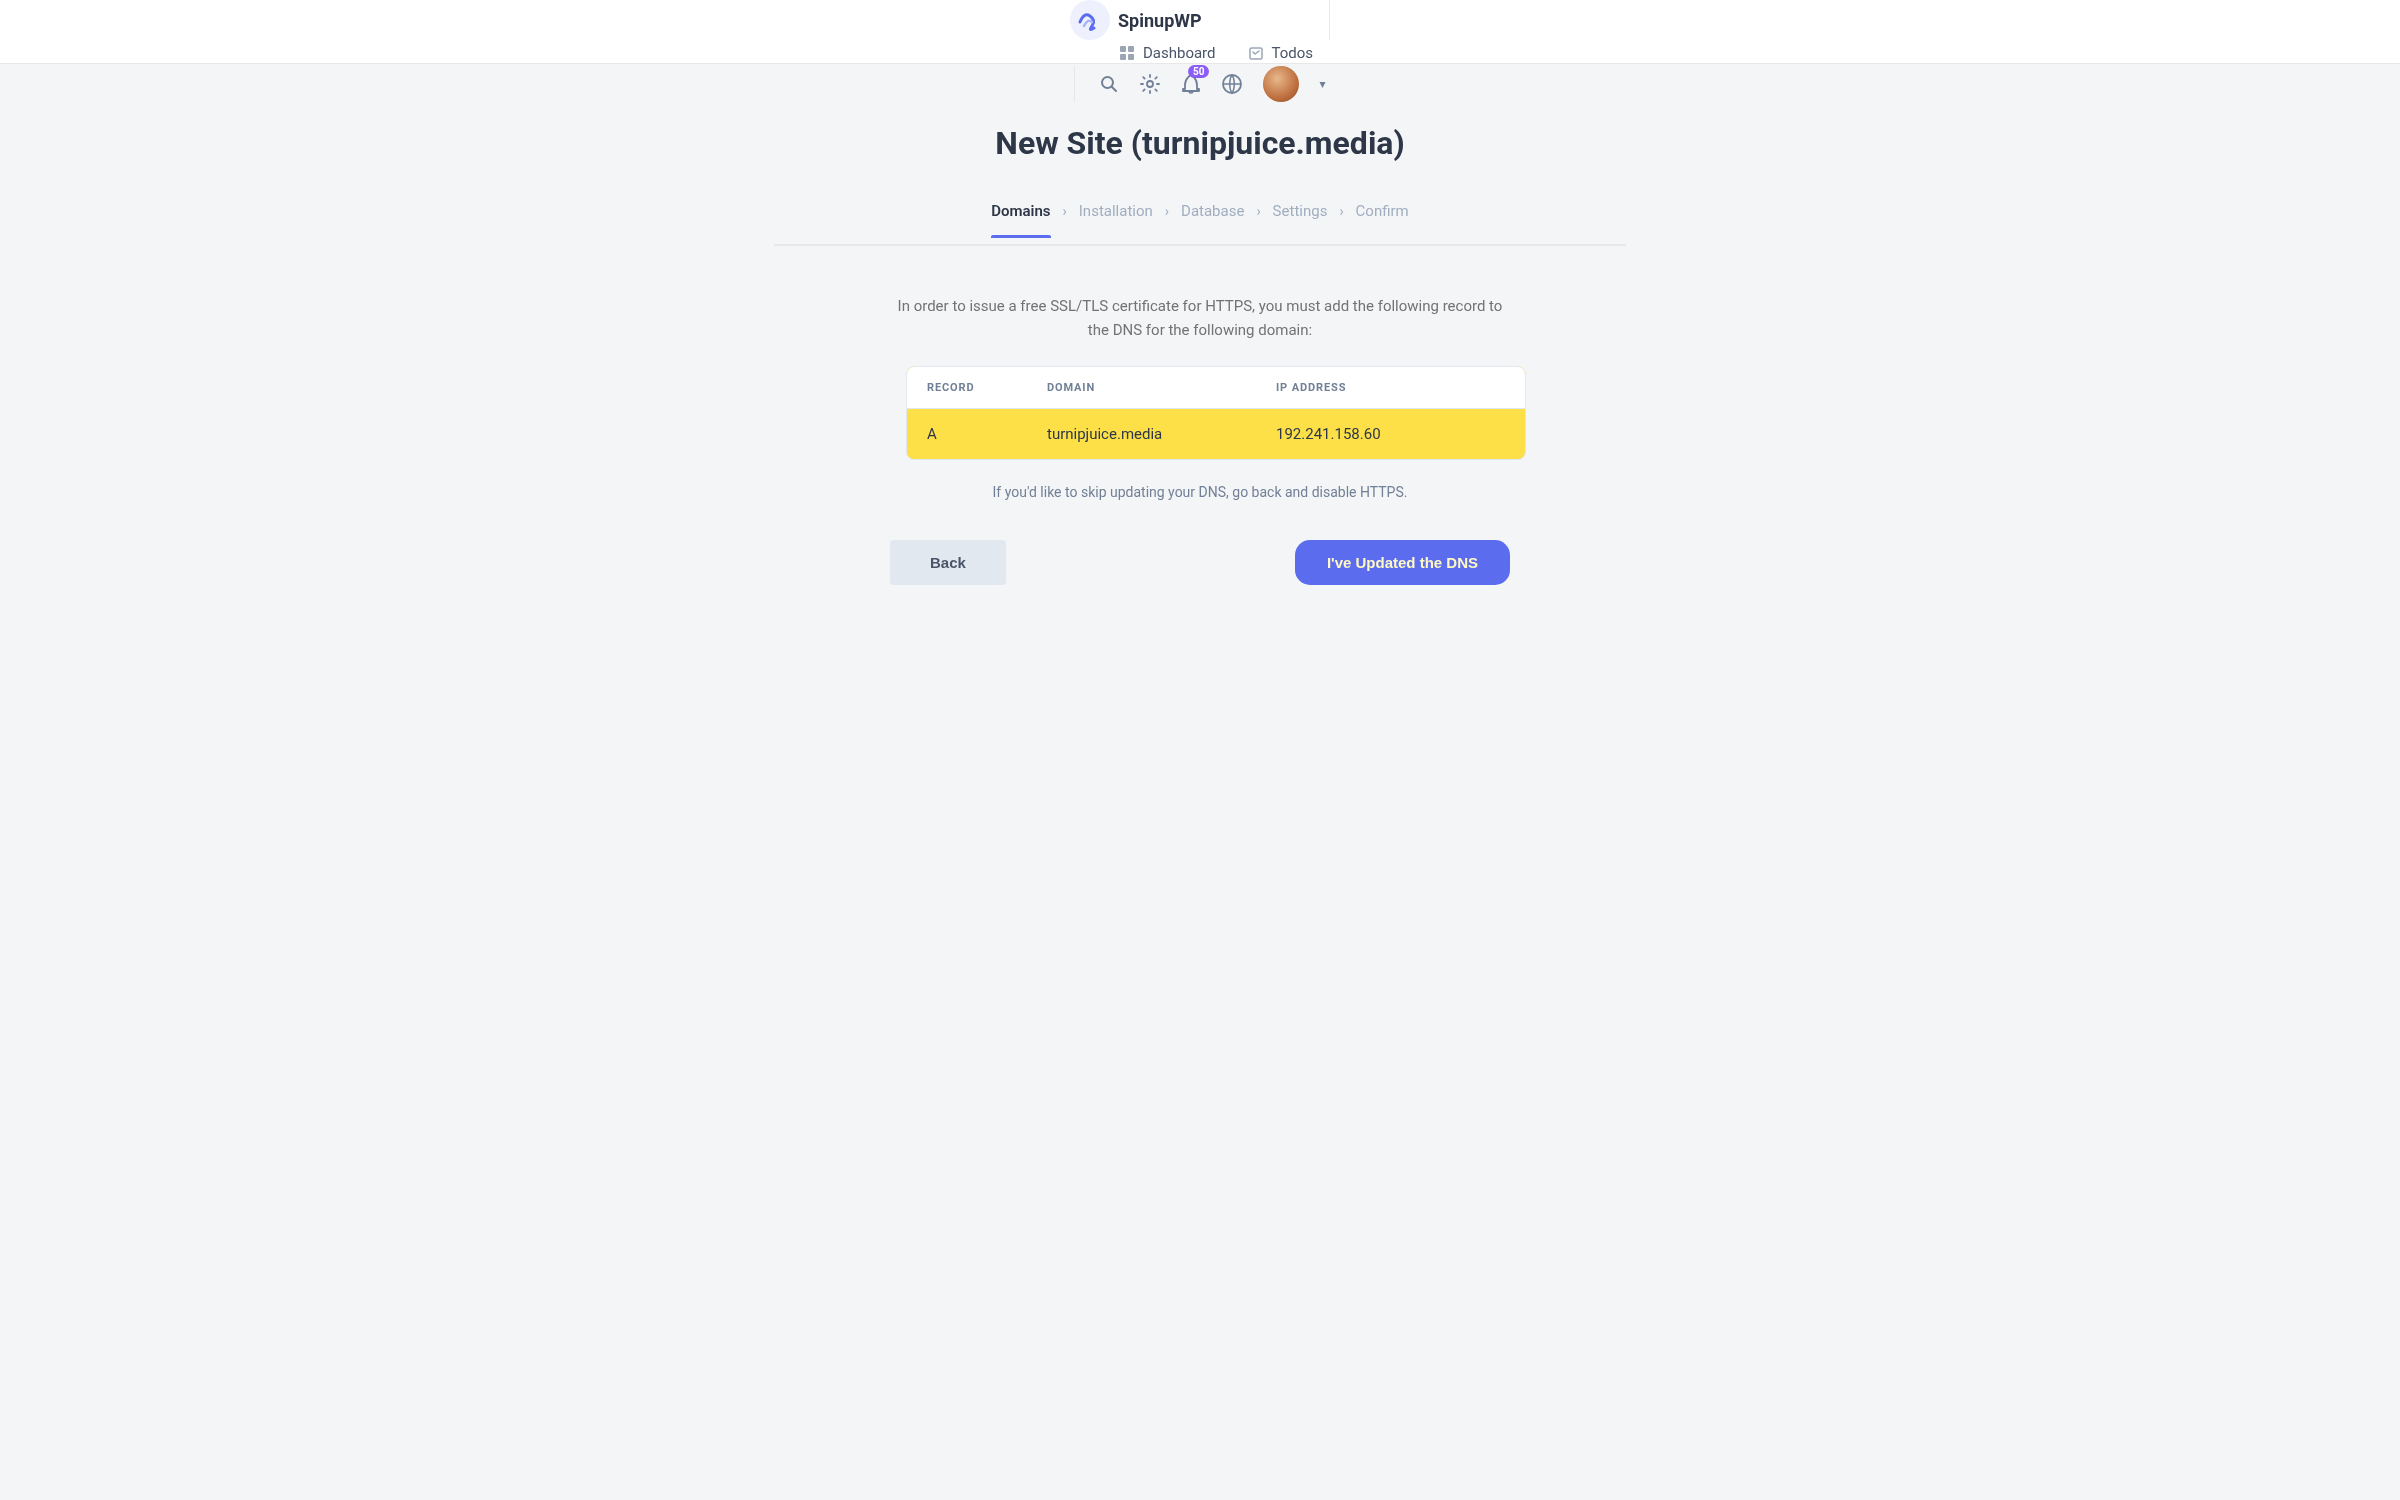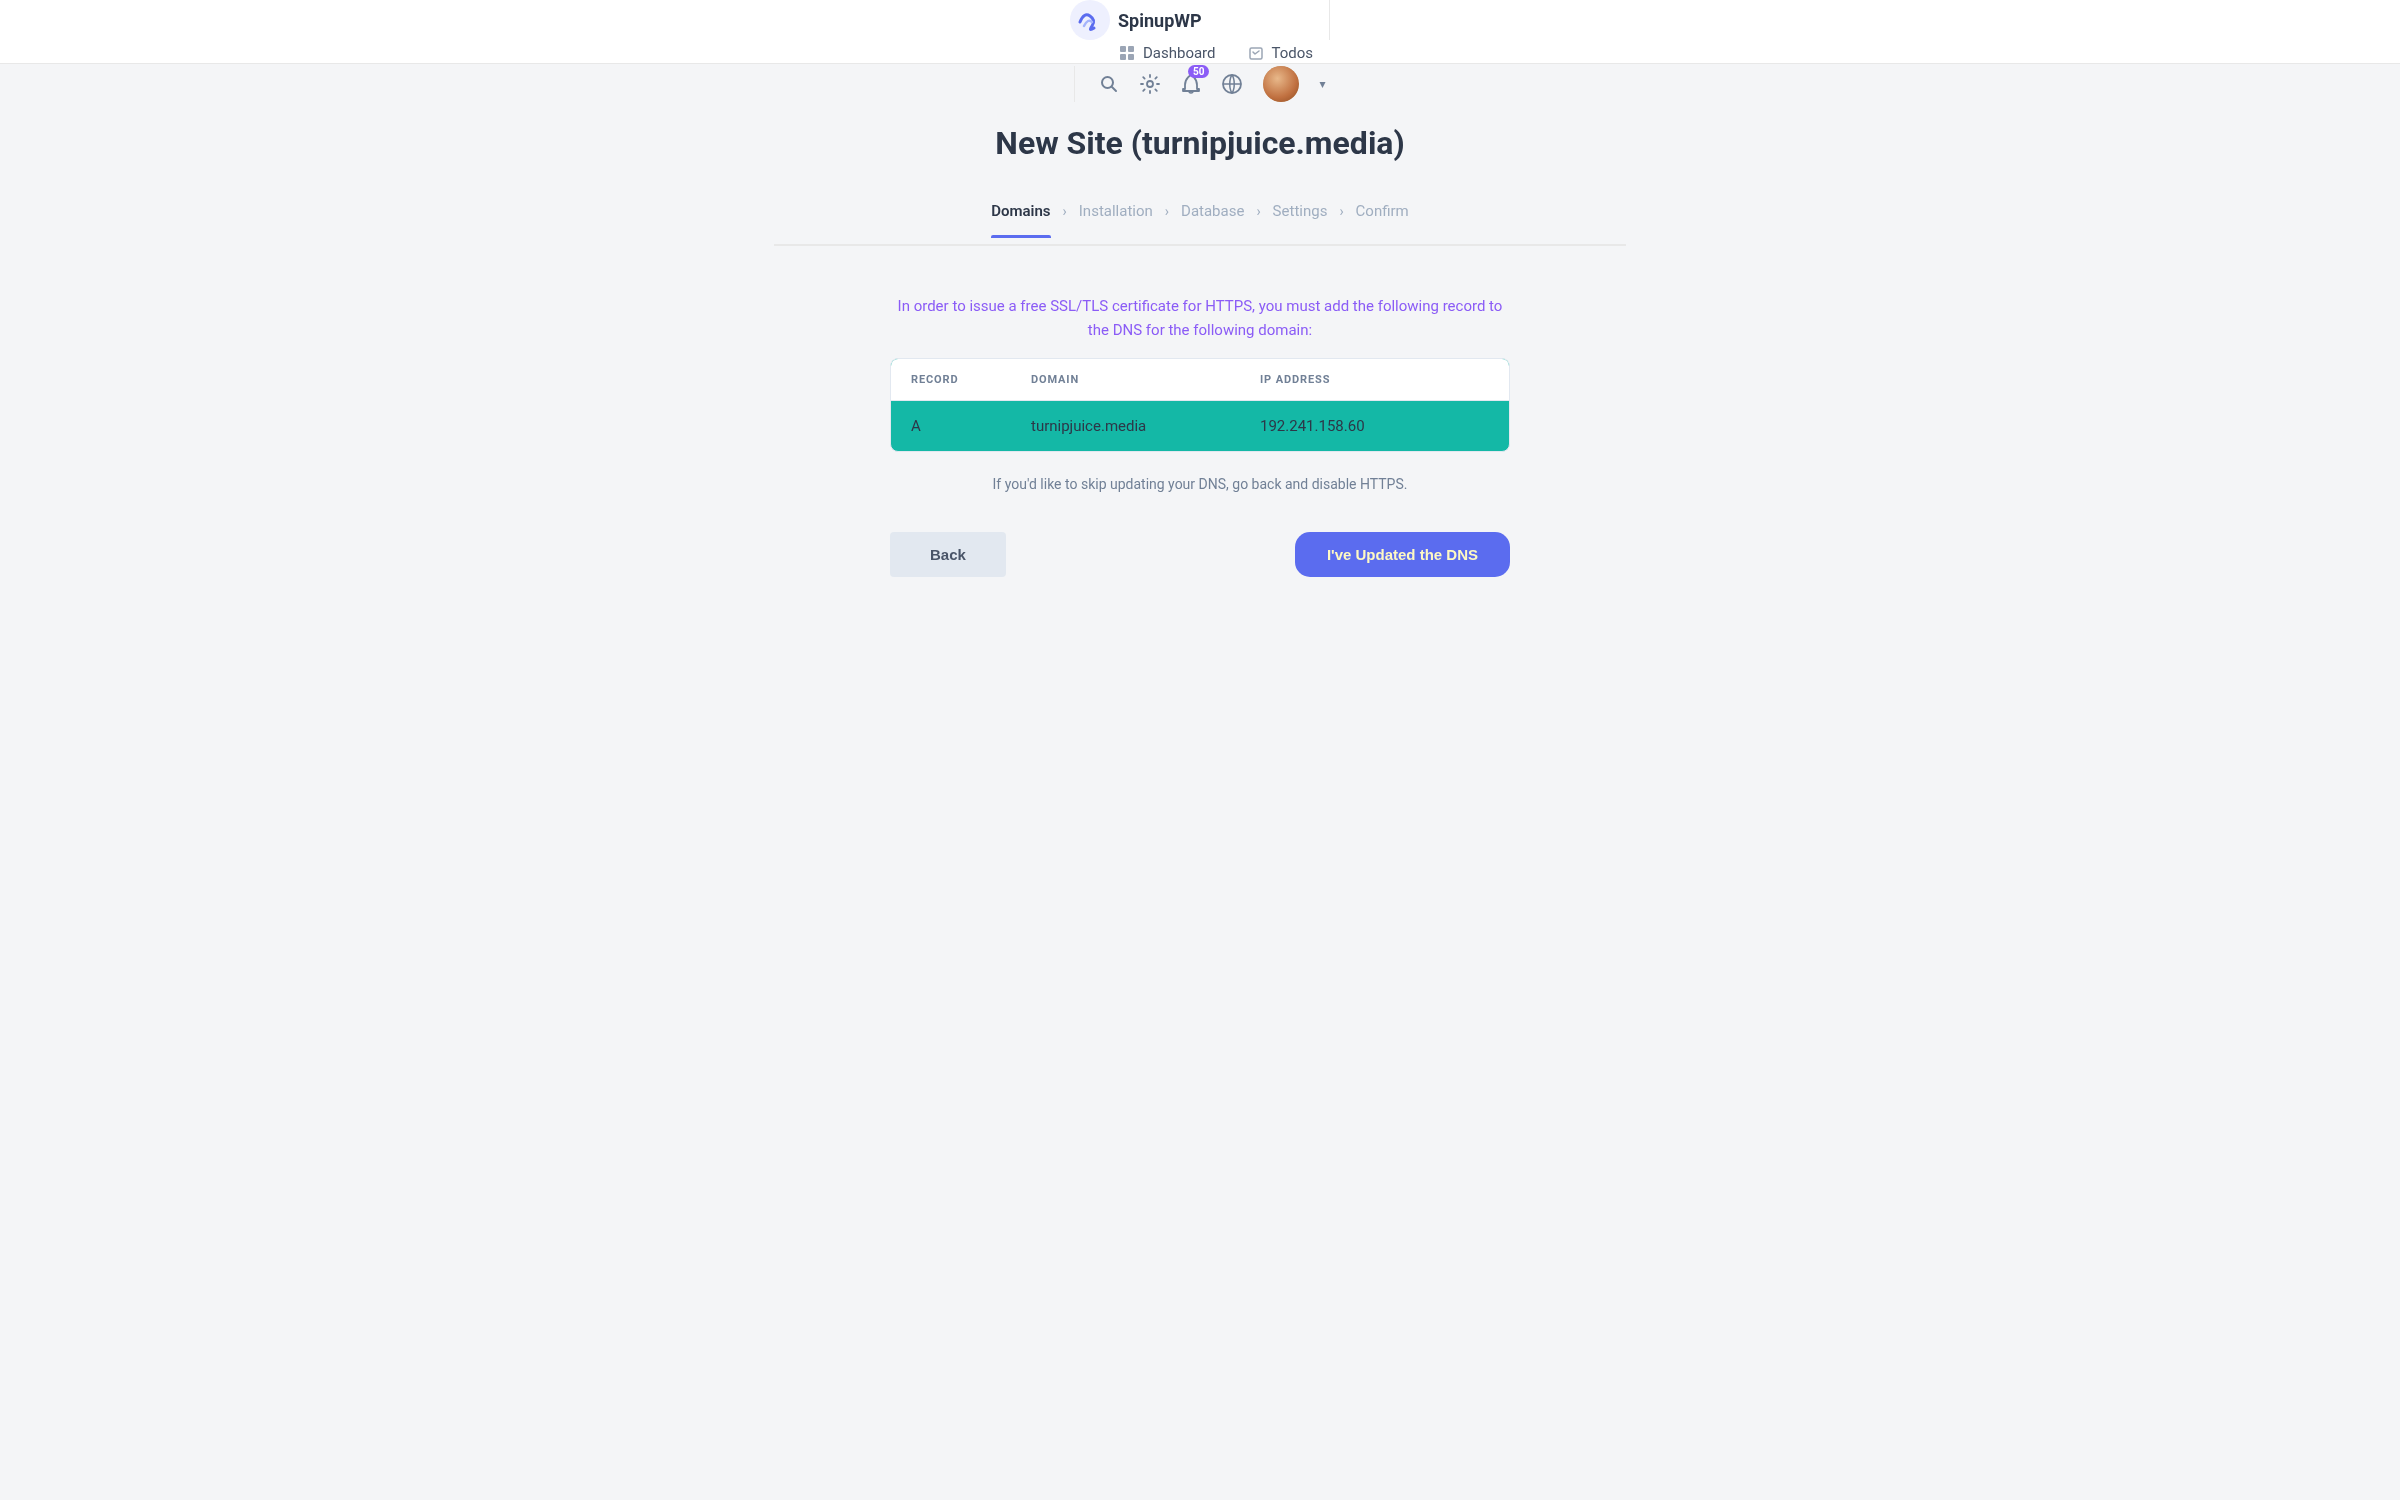--- a/index.html
+++ b/index.html
@@ -169,34 +169,35 @@
     }
 
     
     .content-section {
       max-width: 620px;
       margin: 0 auto;
     }
 
     .ssl-description {
       text-align: center;
-      color: #8b5cf6;
+      color: #737373;
       font-size: 15px;
       line-height: 1.6;
-      margin-bottom: 16px;
+      margin-bottom: 24px;
     }
 
     
     .dns-table {
       width: 100%;
       border: 1px solid #e2e8f0;
       border-radius: 8px;
       overflow: hidden;
-      background: #14b8a6;
+      background: #fde047;
       margin-bottom: 24px;
+      margin-left: 16px;
     }
     .dns-table-header {
       display: grid;
       grid-template-columns: 120px 1fr 1fr;
       background: #fff;
       border-bottom: 1px solid #e2e8f0;
       padding: 14px 20px;
     }
     .dns-table-header-cell {
       font-size: 11px;

